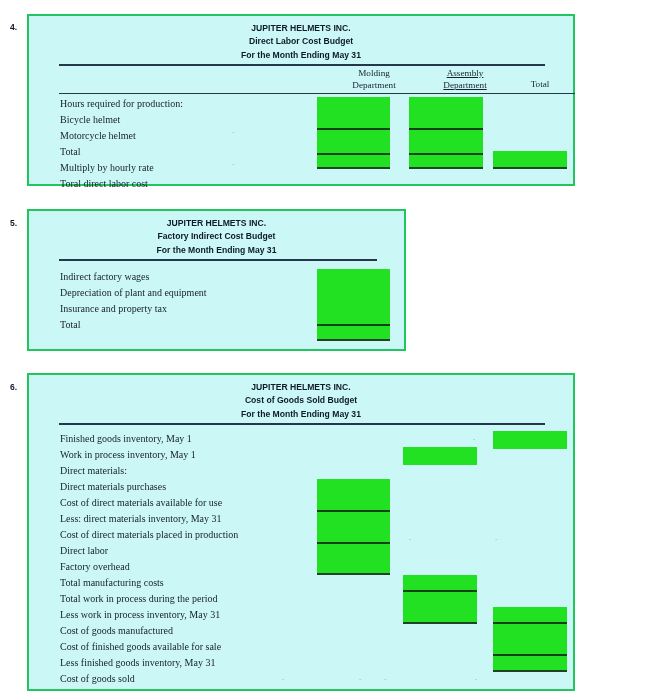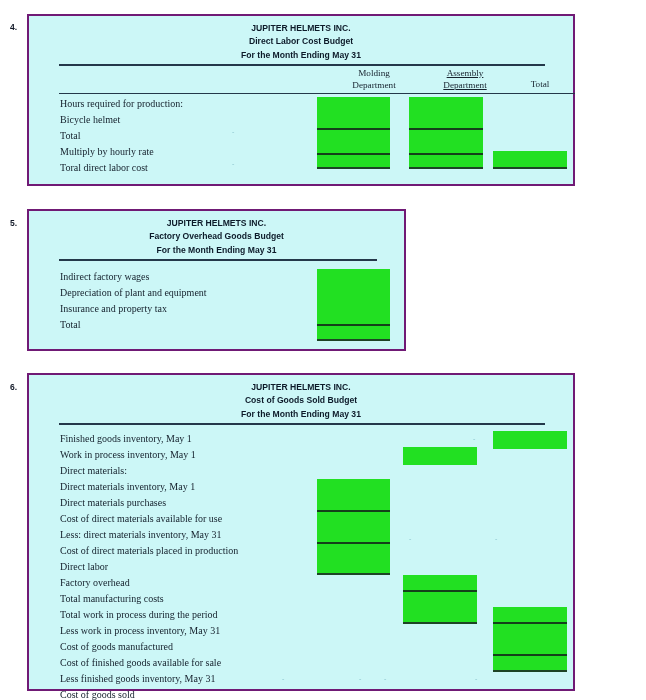--- a/index.html
+++ b/index.html
@@ -12,21 +12,21 @@
     width: 646px;
     height: 700px;
     position: relative;
     font-family: "Liberation Serif", serif;
     overflow: hidden;
   }
 
   .sheet {
     position: absolute;
     background: #ccf7f7;
-    border: 2px solid #701a75;
+    border: 2px solid #22c55e;
     box-sizing: border-box;
   }
 
   .sheet-num {
     position: absolute;
     font-family: "Liberation Sans", sans-serif;
     font-weight: bold;
     font-size: 8.5px;
     color: #111827;
     letter-spacing: 0;
@@ -126,20 +126,21 @@
   </div>
   <div class="colhead" style="left:478px; width:66px; top:63px;">
     <span>Total</span>
   </div>
 
   <div class="rule" style="left:30px; width:516px; top:77px; height:1.4px;"></div>
 
   <div class="rows" style="left:31px; top:80px;">
     <div class="row">Hours required for production:</div>
     <div class="row">Bicycle helmet</div>
+    <div class="row">Motorcycle helmet</div>
     <div class="row">Total</div>
     <div class="row">Multiply by hourly rate</div>
     <div class="row">Toral direct labor cost</div>
   </div>
 
   <div class="cellgroup" style="left:288px; top:81px; width:73px; height:72px;">
     <div class="divider" style="top:31px;"></div>
     <div class="divider" style="top:56px;"></div>
     <div class="underline" style="bottom:0;"></div>
   </div>
@@ -157,21 +158,21 @@
   <div class="tick" style="left:203px; top:113px;">-</div>
   <div class="tick" style="left:203px; top:145px;">-</div>
 </div>
 
 <div class="sheet-num" style="left:10px; top:218px;">5.</div>
 
 <div class="sheet" style="left:27px; top:209px; width:379px; height:142px;">
 
   <div class="titles" style="top:6px;">
     <span class="tline">JUPITER HELMETS INC.</span>
-    <span class="tline">Factory Overhead Goods Budget</span>
+    <span class="tline">Factory Indirect Cost Budget</span>
     <span class="tline">For the Month Ending May 31</span>
   </div>
 
   <div class="rule" style="left:30px; width:318px; top:48px; height:1.6px;"></div>
 
   <div class="rows" style="left:31px; top:58px;">
     <div class="row">Indirect factory wages</div>
     <div class="row">Depreciation of plant and equipment</div>
     <div class="row">Insurance and property tax</div>
     <div class="row">Total</div>
@@ -192,21 +193,20 @@
     <span class="tline">Cost of Goods Sold Budget</span>
     <span class="tline">For the Month Ending May 31</span>
   </div>
 
   <div class="rule" style="left:30px; width:486px; top:48px; height:1.6px;"></div>
 
   <div class="rows" style="left:31px; top:56px;">
     <div class="row">Finished goods inventory, May 1</div>
     <div class="row">Work in process inventory, May 1</div>
     <div class="row">Direct materials:</div>
-    <div class="row">Direct materials inventory, May 1</div>
     <div class="row">Direct materials purchases</div>
     <div class="row">Cost of direct materials available for use</div>
     <div class="row">Less: direct materials inventory, May 31</div>
     <div class="row">Cost of direct materials placed in production</div>
     <div class="row">Direct labor</div>
     <div class="row">Factory overhead</div>
     <div class="row">Total manufacturing costs</div>
     <div class="row">Total work in process during the period</div>
     <div class="row">Less work in process inventory, May 31</div>
     <div class="row">Cost of goods manufactured</div>

